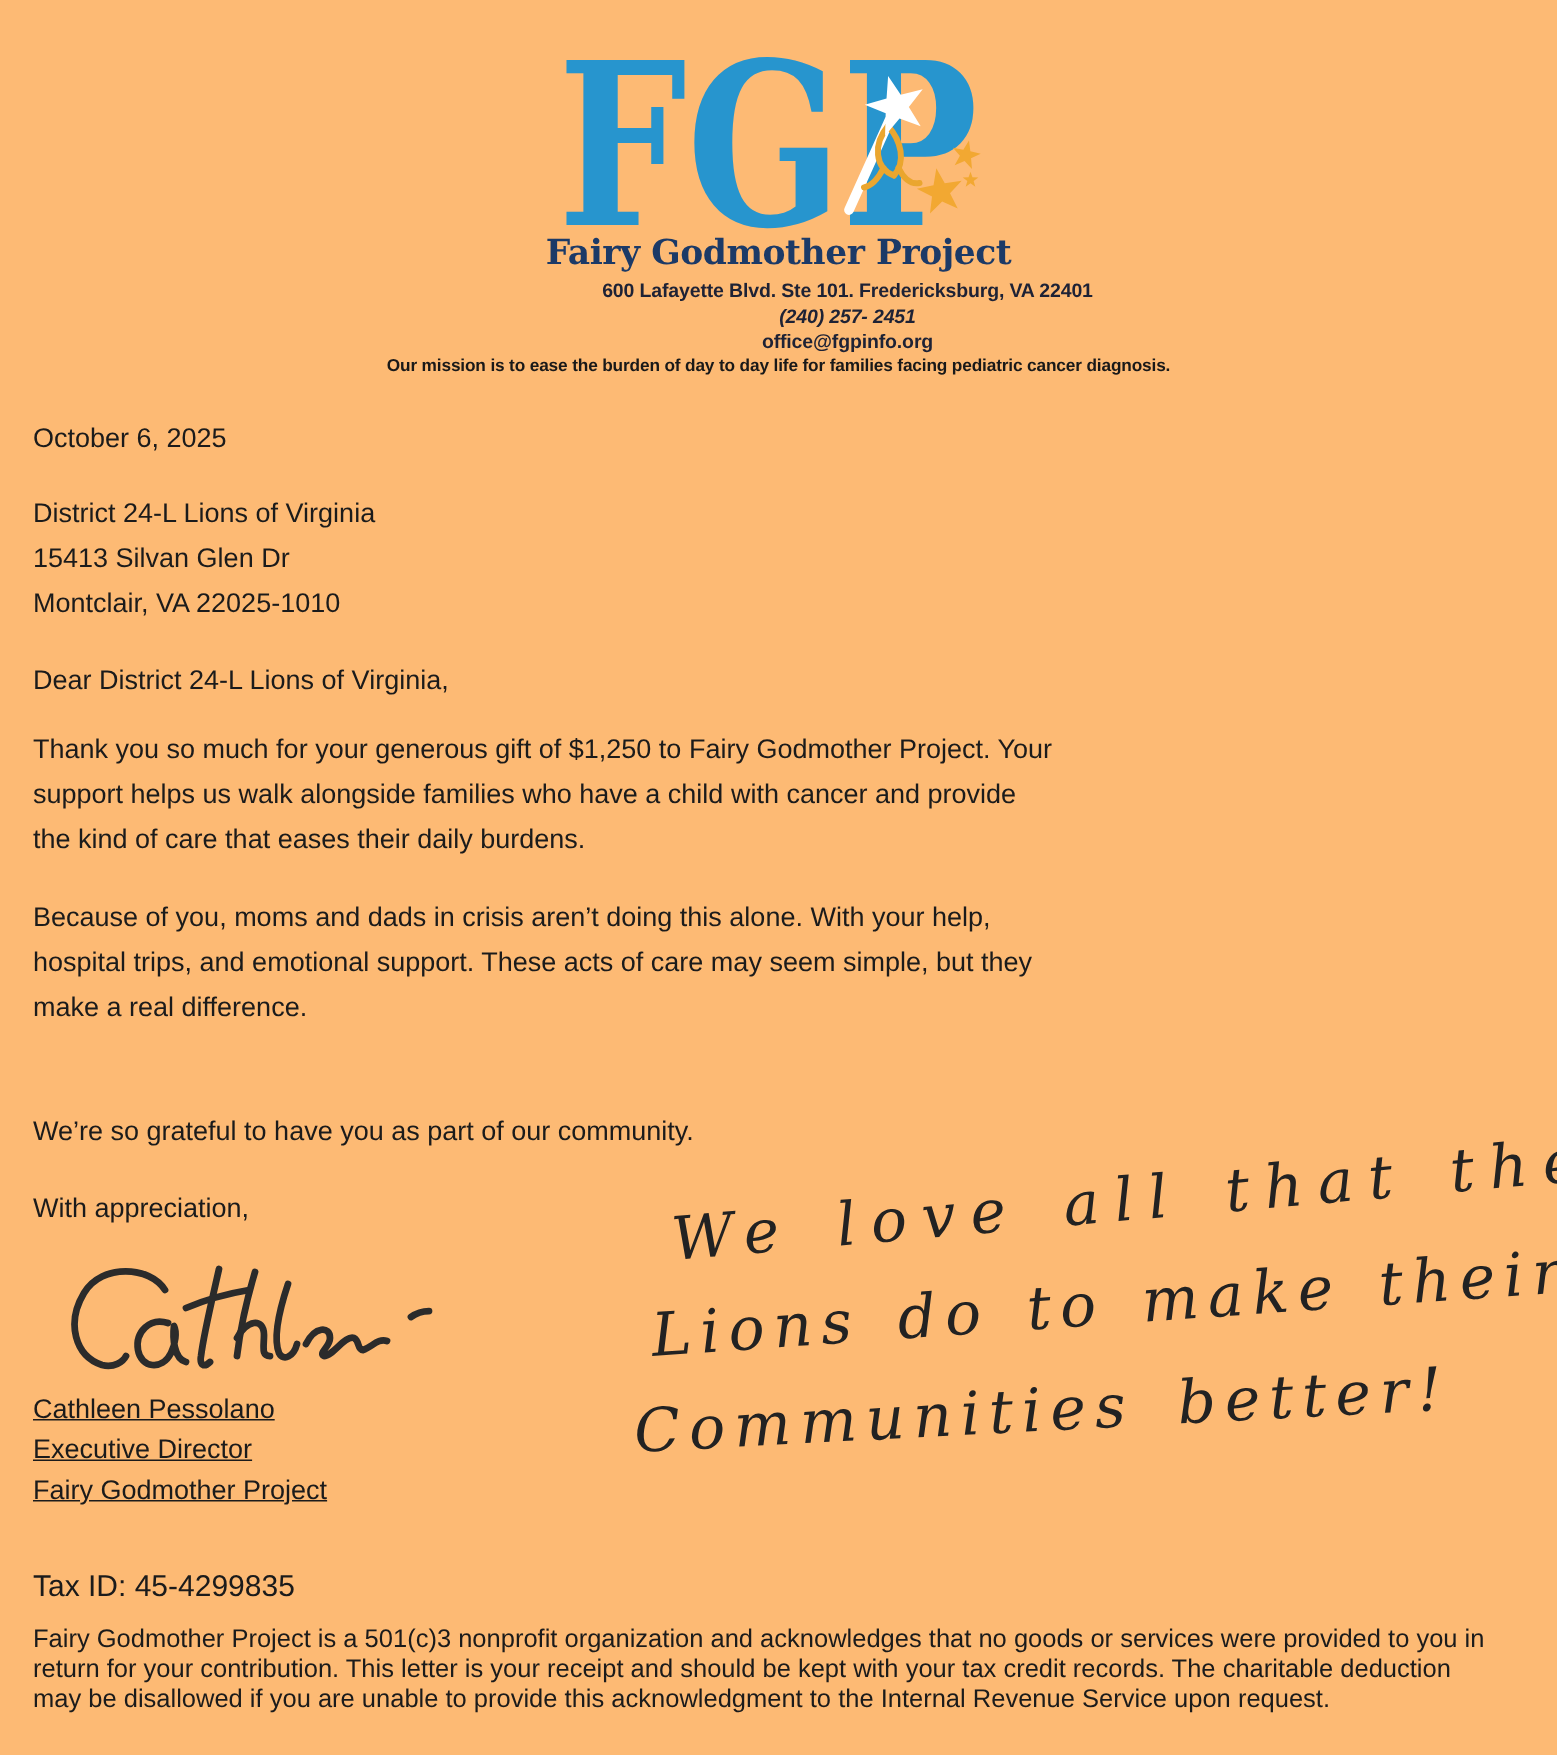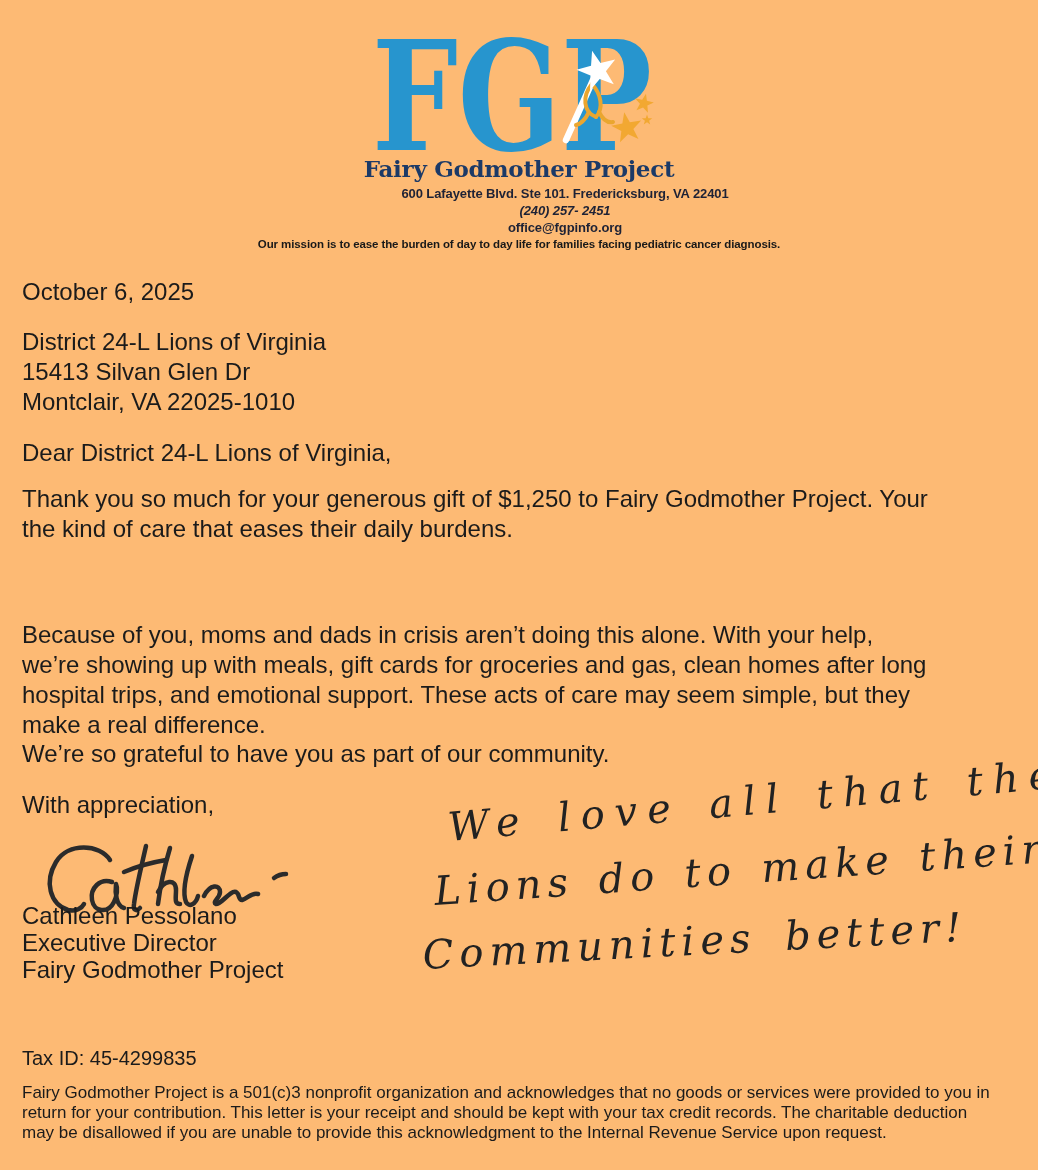--- a/index.html
+++ b/index.html
@@ -26,30 +26,30 @@
     font-weight: bold; font-size: 13px; letter-spacing: -0.1px; color: #1e2235; padding-left: 46px;
   }
   .hdr-address { top: 186px; }
   .hdr-phone   { top: 203px; font-style: italic; }
   .hdr-email   { top: 220px; }
   .mission {
     position: absolute; left: 0; top: 238px; width: 1038px; text-align: center;
     font-weight: bold; font-size: 11.5px; letter-spacing: -0.1px; color: #191919;
   }
   
-  .line, .block { position: absolute; left: 22px; font-size: 24px; line-height: 30px; white-space: nowrap; }
+  .line, .block { position: absolute; left: 22px; font-size: 18px; line-height: 30px; white-space: nowrap; }
   .block > div { white-space: nowrap; }
   .date       { top: 277px; }
   .recipient  { top: 327px; }
   .salutation { top: 438px; }
   .para1      { top: 484px; }
-  .para2      { top: 620px; }
+  .para2      { top: 596px; }
   .para3      { top: 739px; }
   .closing    { top: 790px; text-align: center; }
-  .signer     { top: 902px; line-height: 27px; }
+  .signer     { top: 926px; line-height: 27px; text-decoration: underline; }
   .taxid      { top: 1043px; font-size: 20px; }
   .footer     { top: 1083px; font-size: 17px; line-height: 20px; }
   
   .signature-svg { position: absolute; left: 24px; top: 840px; width: 280px; height: 95px; }
   .note {
     position: absolute;
     font-family: "DejaVu Serif", serif; font-style: italic;
     color: #222222; white-space: nowrap;
     font-size: 40px;
     transform-origin: 0 100%;
@@ -96,26 +96,26 @@
     <div class="block recipient">
         <div>District 24-L Lions of Virginia</div>
         <div>15413 Silvan Glen Dr</div>
         <div>Montclair, VA 22025-1010</div>
       </div>
 
     <div class="line salutation">Dear District 24-L Lions of Virginia,</div>
 
     <div class="block para1">
         <div>Thank you so much for your generous gift of $1,250 to Fairy Godmother Project. Your</div>
+        <div>support helps us walk alongside families who have a child with cancer and provide</div>
         <div>the kind of care that eases their daily burdens.</div>
       </div>
 
     <div class="block para2">
         <div>Because of you, moms and dads in crisis aren’t doing this alone. With your help,</div>
-        <div>we’re showing up with meals, gift cards for groceries and gas, clean homes after long</div>
         <div>hospital trips, and emotional support. These acts of care may seem simple, but they</div>
         <div>make a real difference.</div>
       </div>
 
     <div class="line para3">We’re so grateful to have you as part of our community.</div>
 
     <div class="line closing">With appreciation,</div>
 
     <svg class="signature-svg" viewBox="0 0 280 95" aria-hidden="true">
       <g stroke="#2b2b2b" stroke-width="4.5" fill="none" stroke-linecap="round" stroke-linejoin="round">

